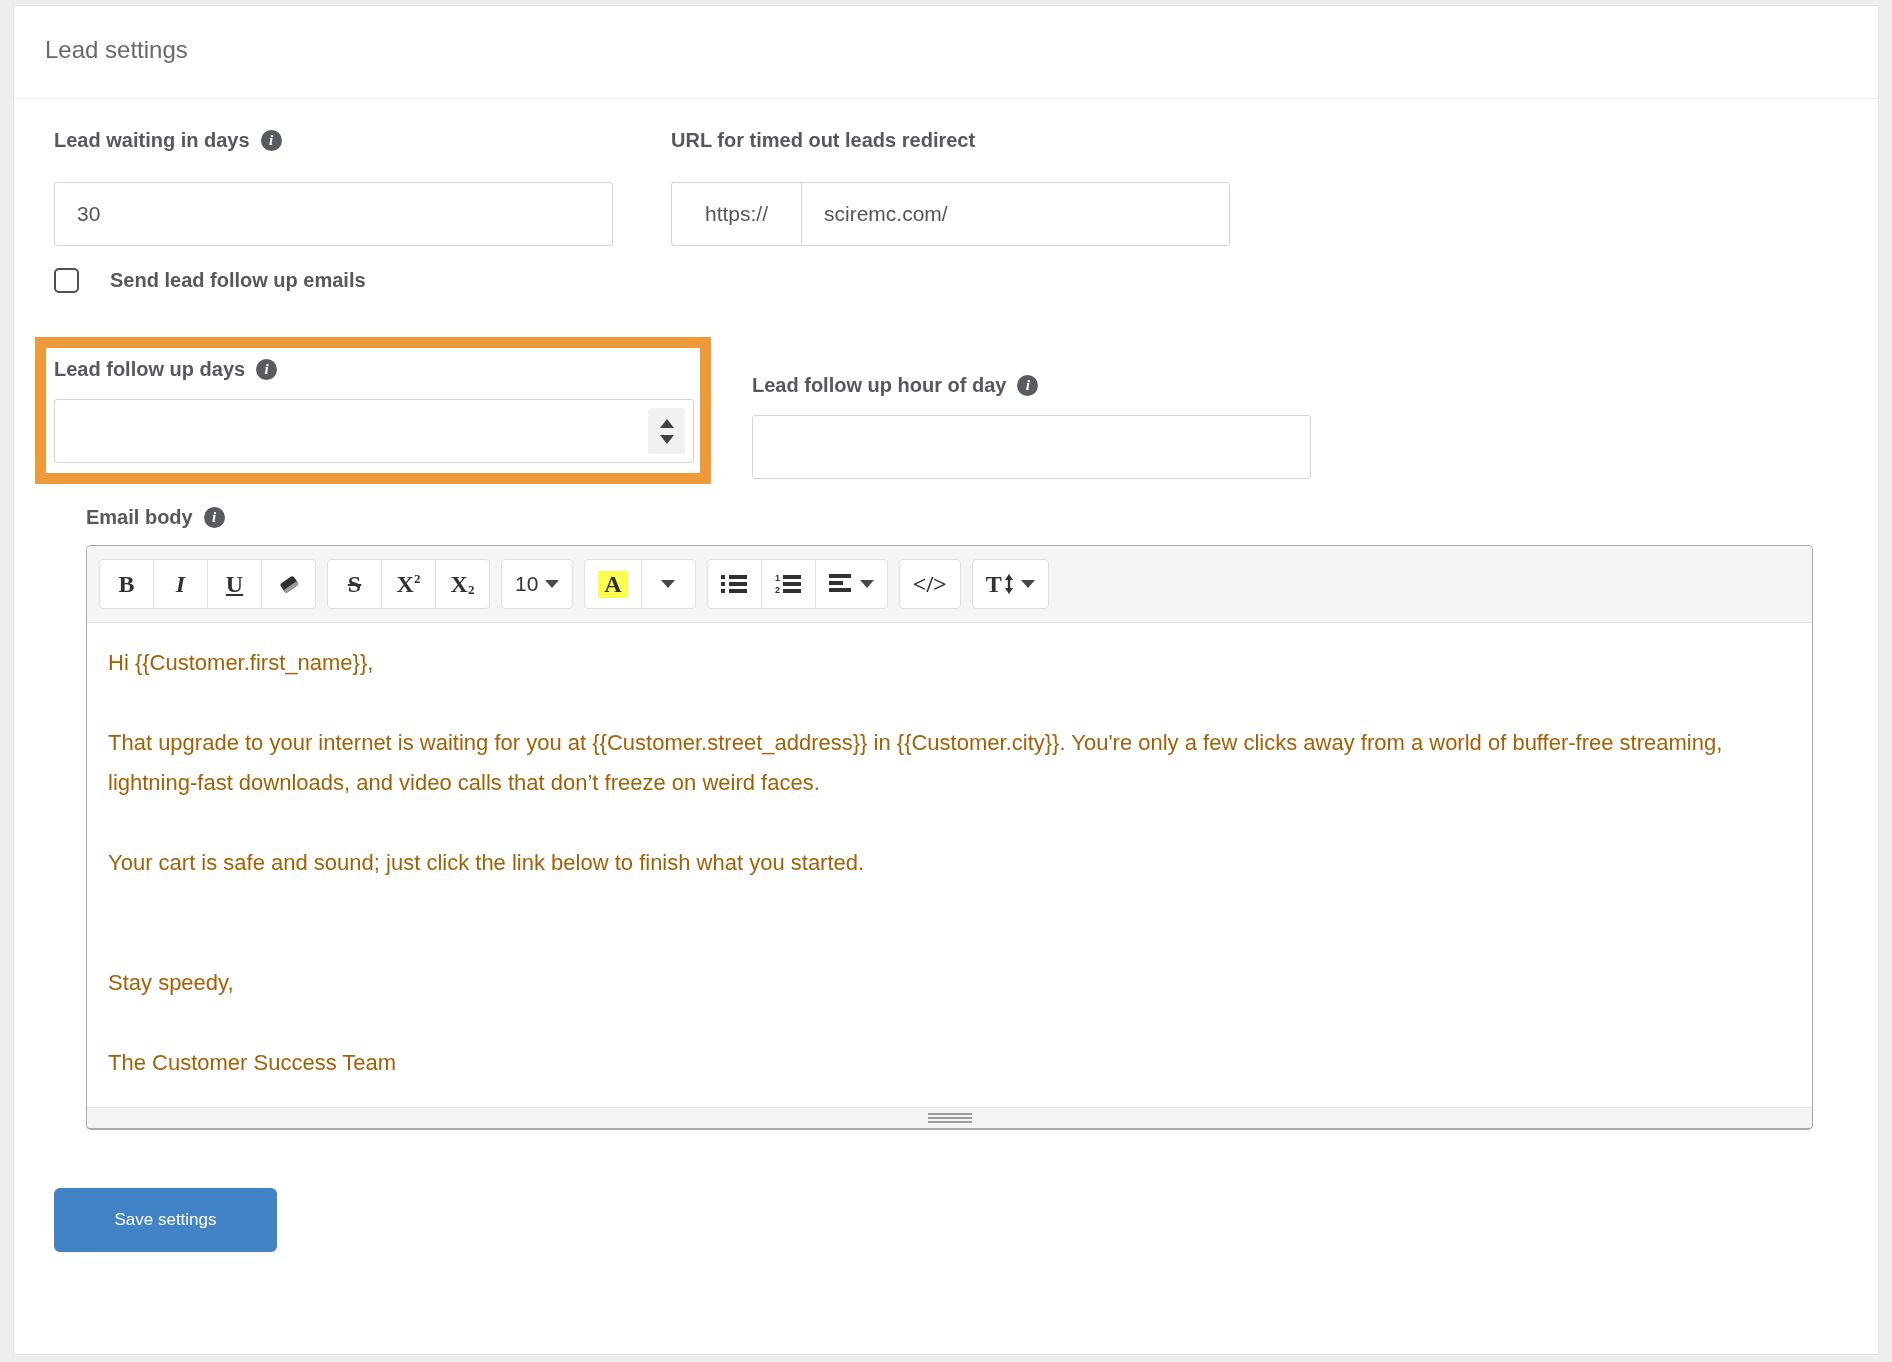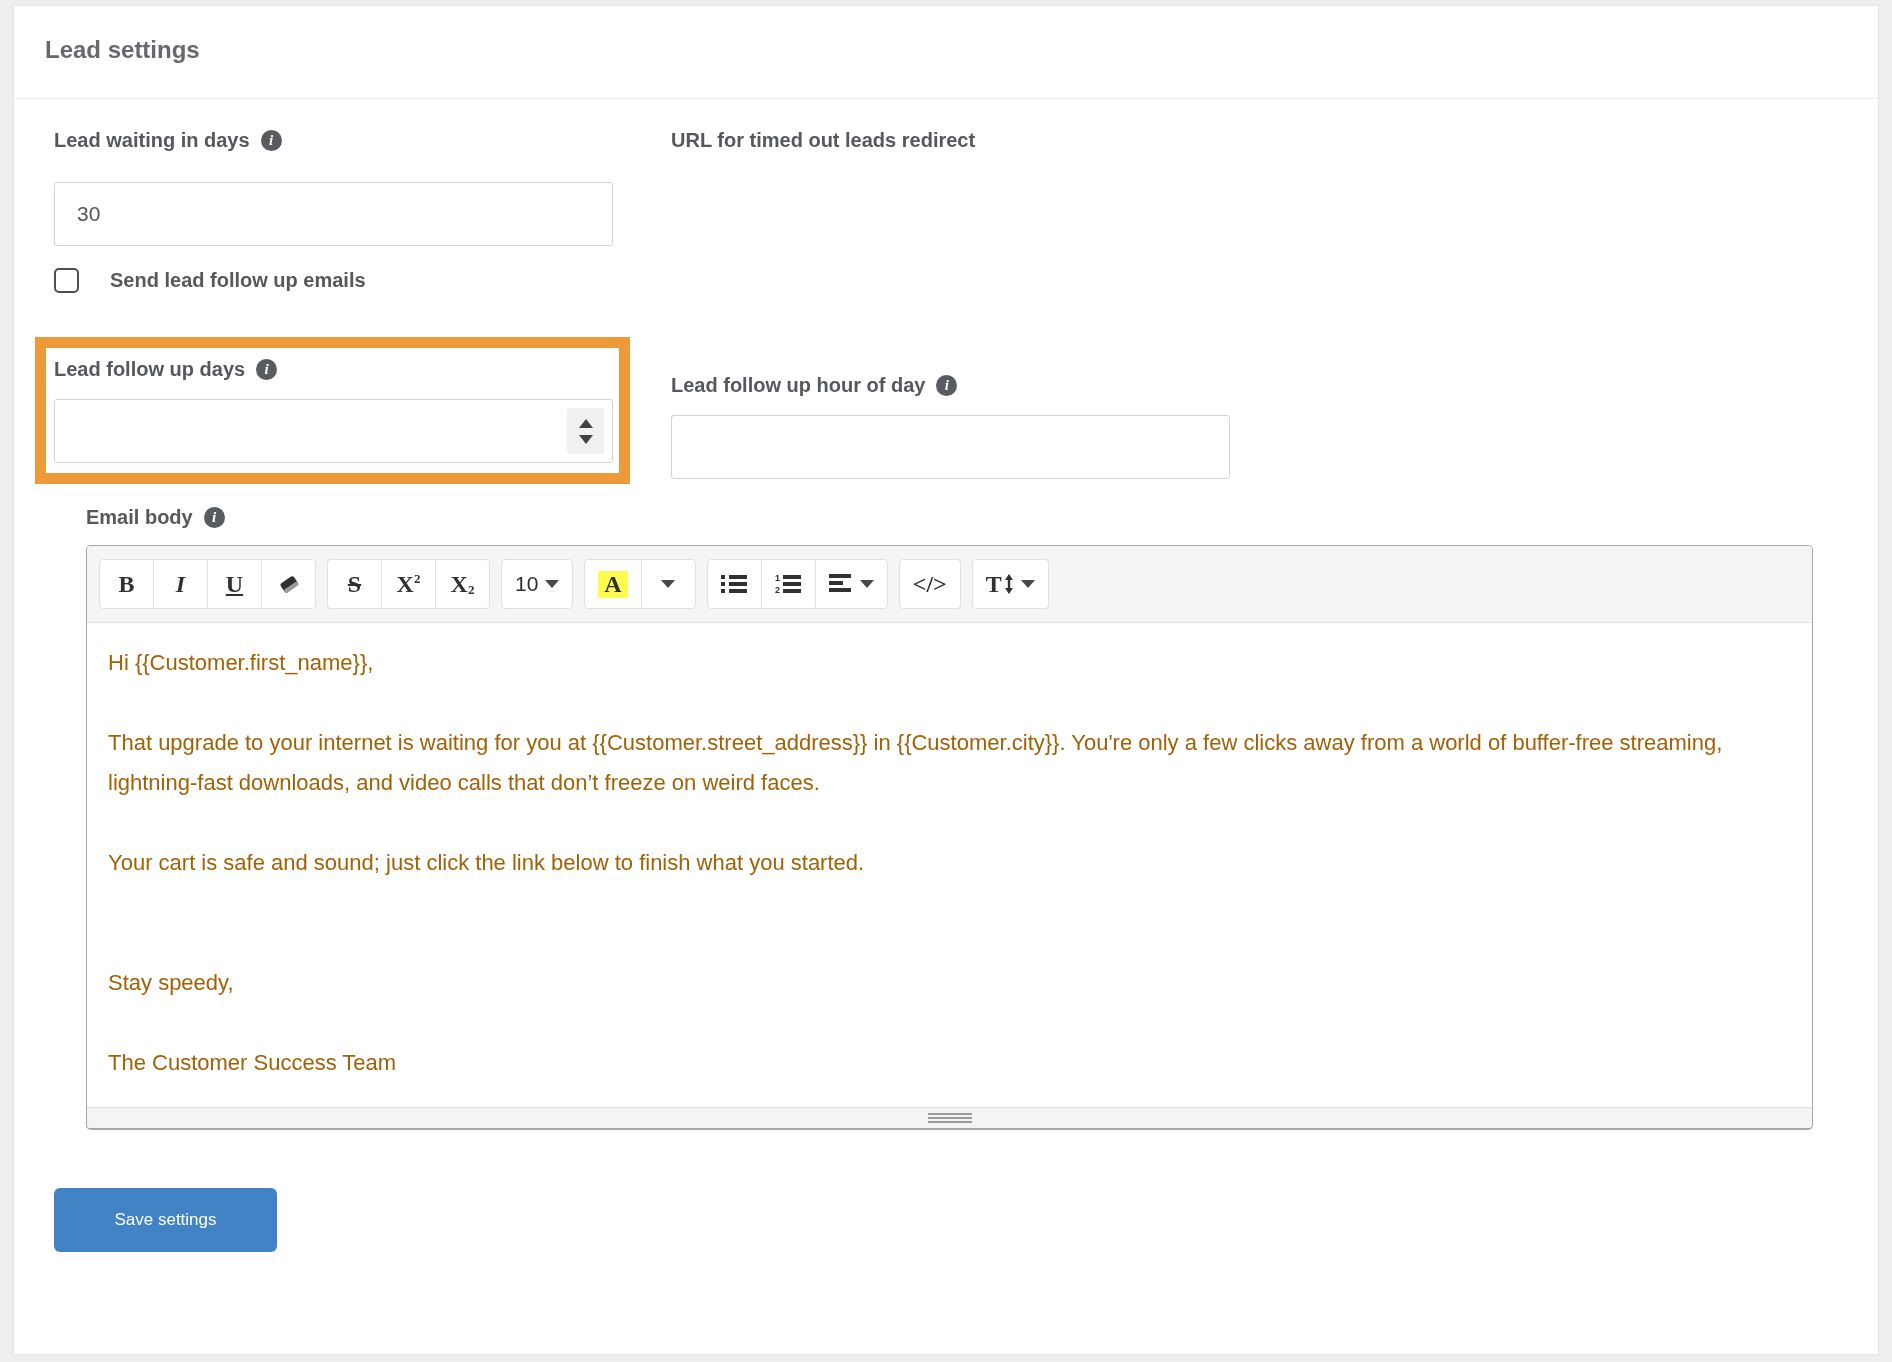--- a/index.html
+++ b/index.html
@@ -17,21 +17,20 @@
     width:1866px; height:1350px;
     background:#ffffff;
     border:1px solid #e3e3e3;
     overflow:hidden;
   }
   .card-header {
     padding:30px 31px 34px 31px;
     font-size:24px;
     color:#666a6e;
     border-bottom:1px solid #ececec;
-    font-weight:bold;
   }
   .card-body { padding:28px 40px 0 40px; }
 
   .field-label {
     display:flex; align-items:center; gap:11px;
     font-size:20px; font-weight:bold; color:#55585c;
     margin-bottom:28px;
     line-height:27px;
   }
   .info-icon {
@@ -76,21 +75,21 @@
     border:2px solid #4f4f4f; border-radius:5px;
     background:#fff; cursor:pointer;
   }
   .checkbox-label { font-size:20px; font-weight:bold; color:#55585c; }
 
   .highlight-row { display:flex; align-items:flex-start; margin-top:44px; }
   .orange-box {
     margin-left:-19px;
     border:11px solid #ef9a3a;
     padding:8px 6px 10px 8px;
-    width:595px;
+    width:676px;
     background:#fff;
   }
   .orange-box .field-label { margin-bottom:16px; }
   .num-wrap { position:relative; }
   .spinner {
     position:absolute; right:9px; top:9px;
     width:37px; height:46px;
     background:#f1f1f1; border-radius:3px;
     display:flex; flex-direction:column;
     align-items:center; justify-content:center; gap:7px;
@@ -201,20 +200,24 @@
           <span>Lead waiting in days</span>
           <span class="info-icon">i</span>
         </div>
         <input class="text-input" type="text" value="30" style="">
       </div>
 
       <div class="col-field">
         <div class="field-label">
           <span>URL for timed out leads redirect</span>
         </div>
+        <div class="url-group">
+          <div class="url-prefix">https://</div>
+          <input class="text-input" type="text" value="sciremc.com/" style="">
+        </div>
       </div>
     </div>
 
     
     <div class="checkbox-row">
       <input type="checkbox" class="checkbox" style="">
       <span class="checkbox-label">Send lead follow up emails</span>
     </div>
 
     

